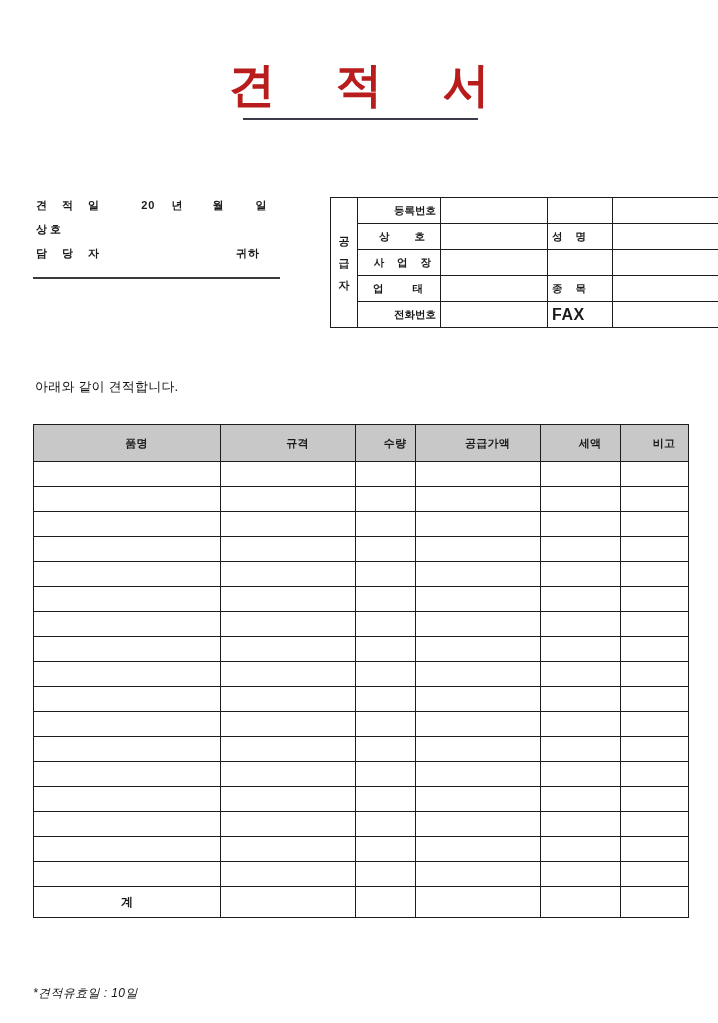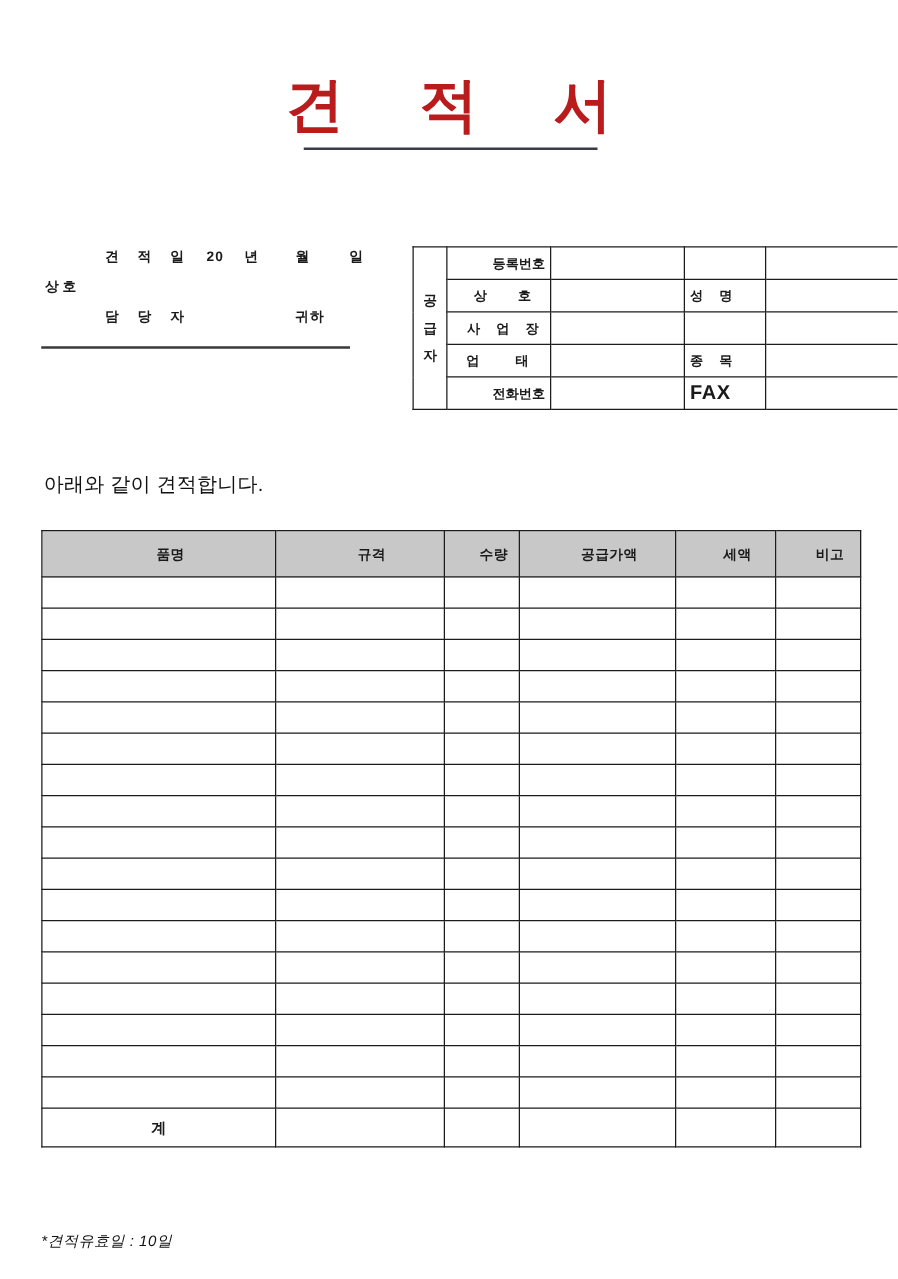--- a/index.html
+++ b/index.html
@@ -51,24 +51,23 @@
     color: #1a1a1a;
   }
   .req-line {
     position: relative;
     height: 24px;
     white-space: nowrap;
   }
   .req-lbl {
     display: inline-block;
     letter-spacing: 6px;
-    margin-left: 48px;
   }
   .req-seg { display: inline-block; }
-  .req-date-num { display: inline-block; margin-left: 12px; letter-spacing: 1px; }
+  .req-date-num { display: inline-block; margin-left: 36px; letter-spacing: 1px; }
   .req-date-y   { display: inline-block; margin-left: 16px; }
   .req-date-m   { display: inline-block; margin-left: 30px; }
   .req-date-d   { display: inline-block; margin-left: 32px; }
   .req-right {
     position: absolute;
     right: 22px;
     top: 0;
     letter-spacing: 1px;
   }
   .req-rule {
@@ -112,21 +111,21 @@
   .sp-sp2 { letter-spacing: 5px; }
   .sp-sp3 { letter-spacing: 13px; }
   .sp-sp4 { letter-spacing: 5px; margin-left: 36px; }
   .lat { font-family: Liberation Sans, sans-serif; letter-spacing: 0.5px; font-size: 16px; }
 
   
   .intro {
     position: absolute;
     left: 35px;
     top: 378px;
-    font-size: 16px;
+    font-size: 13px;
     color: #111111;
     letter-spacing: 0.2px;
   }
 
   
   .items {
     position: absolute;
     left: 33px;
     top: 424px;
     border-collapse: collapse;

